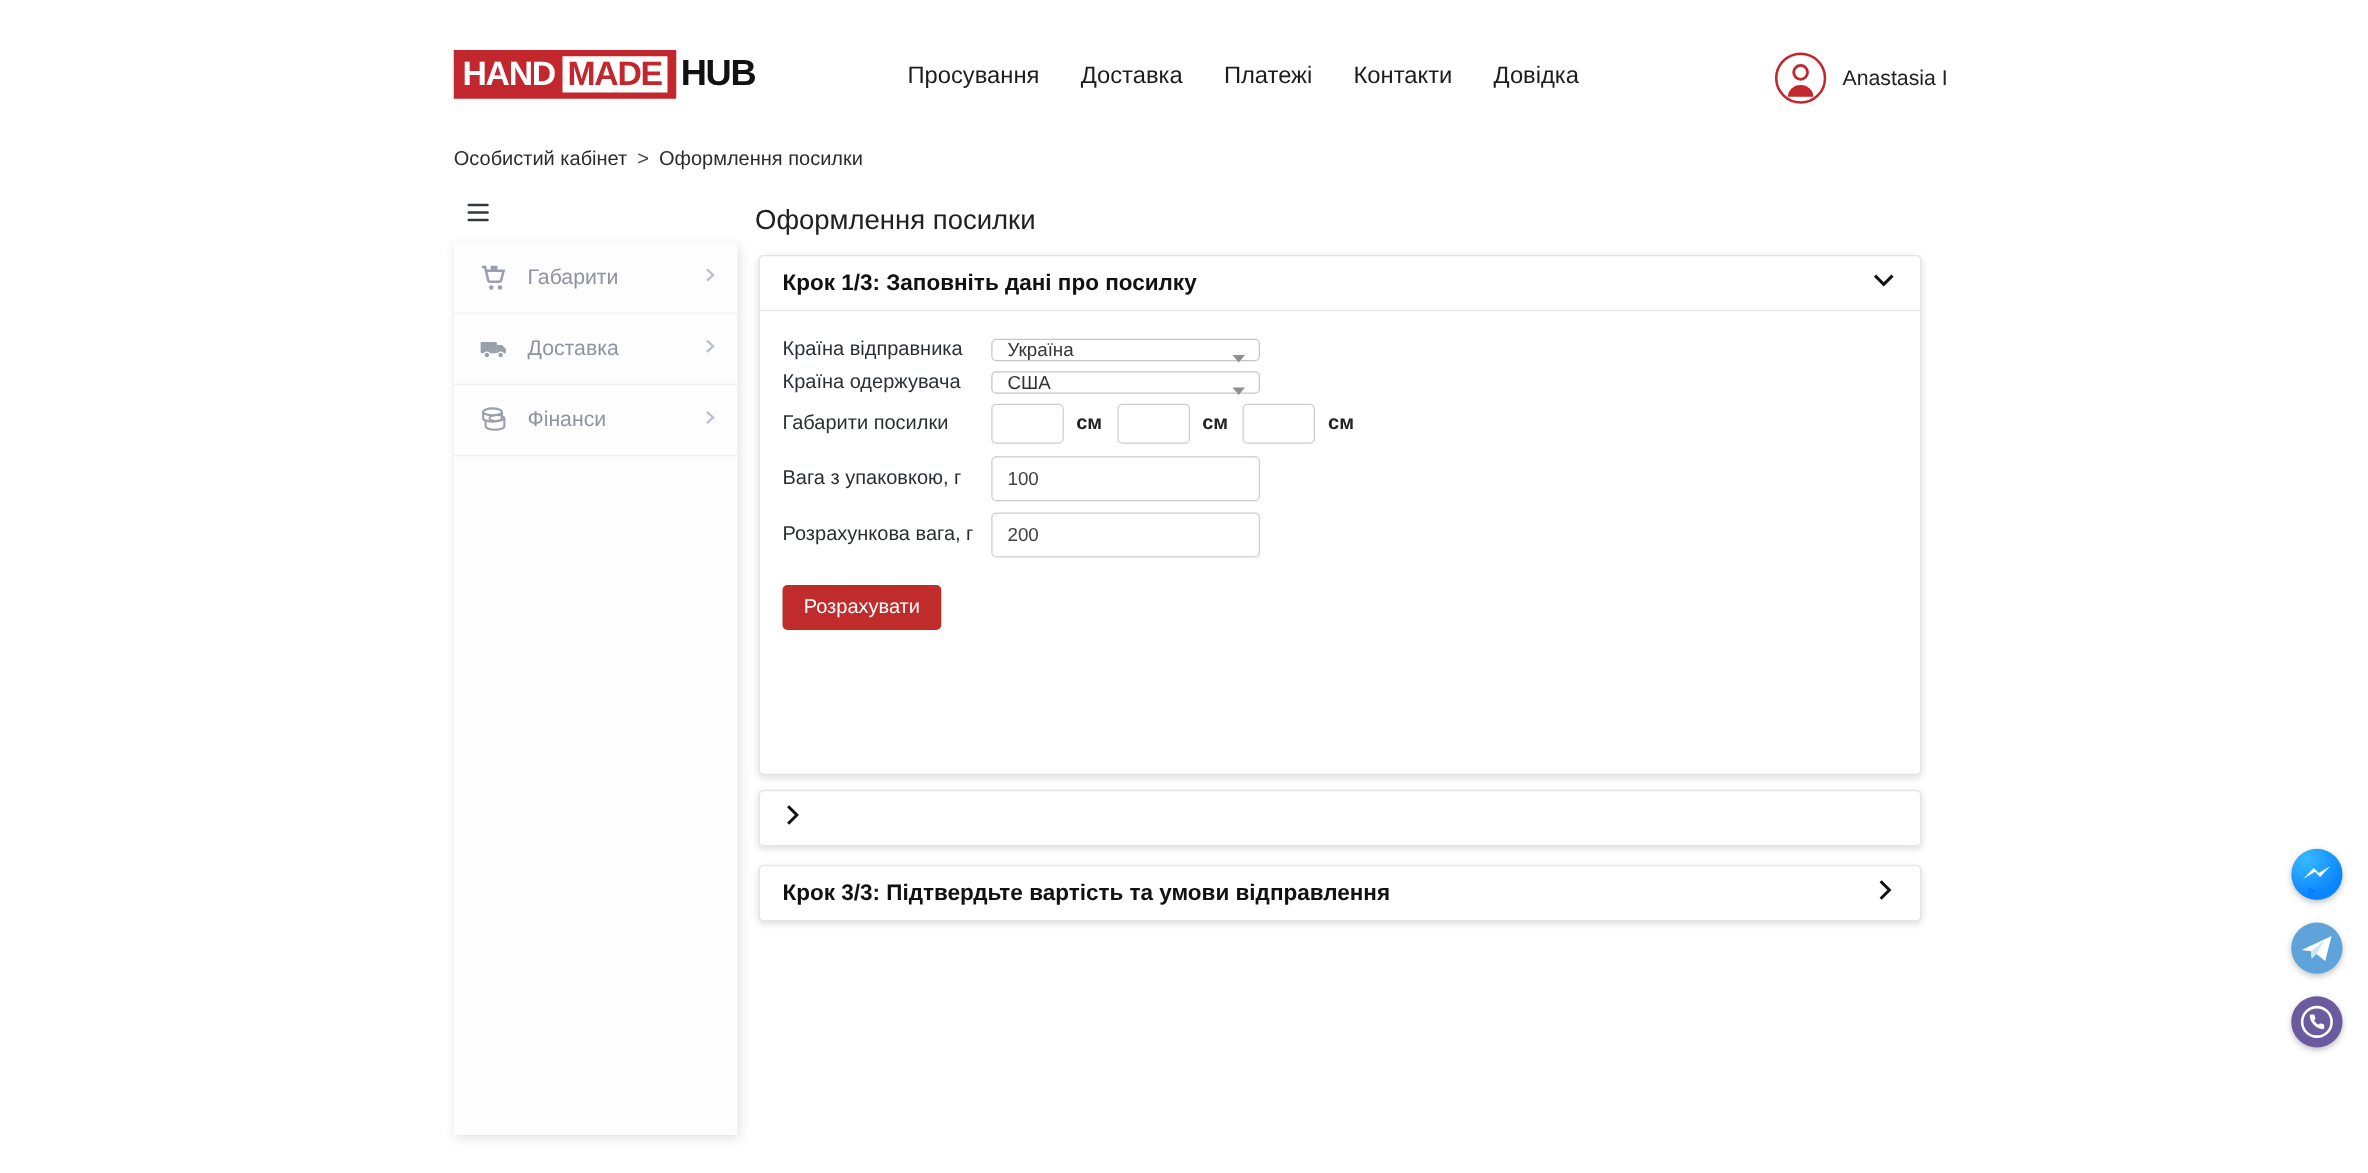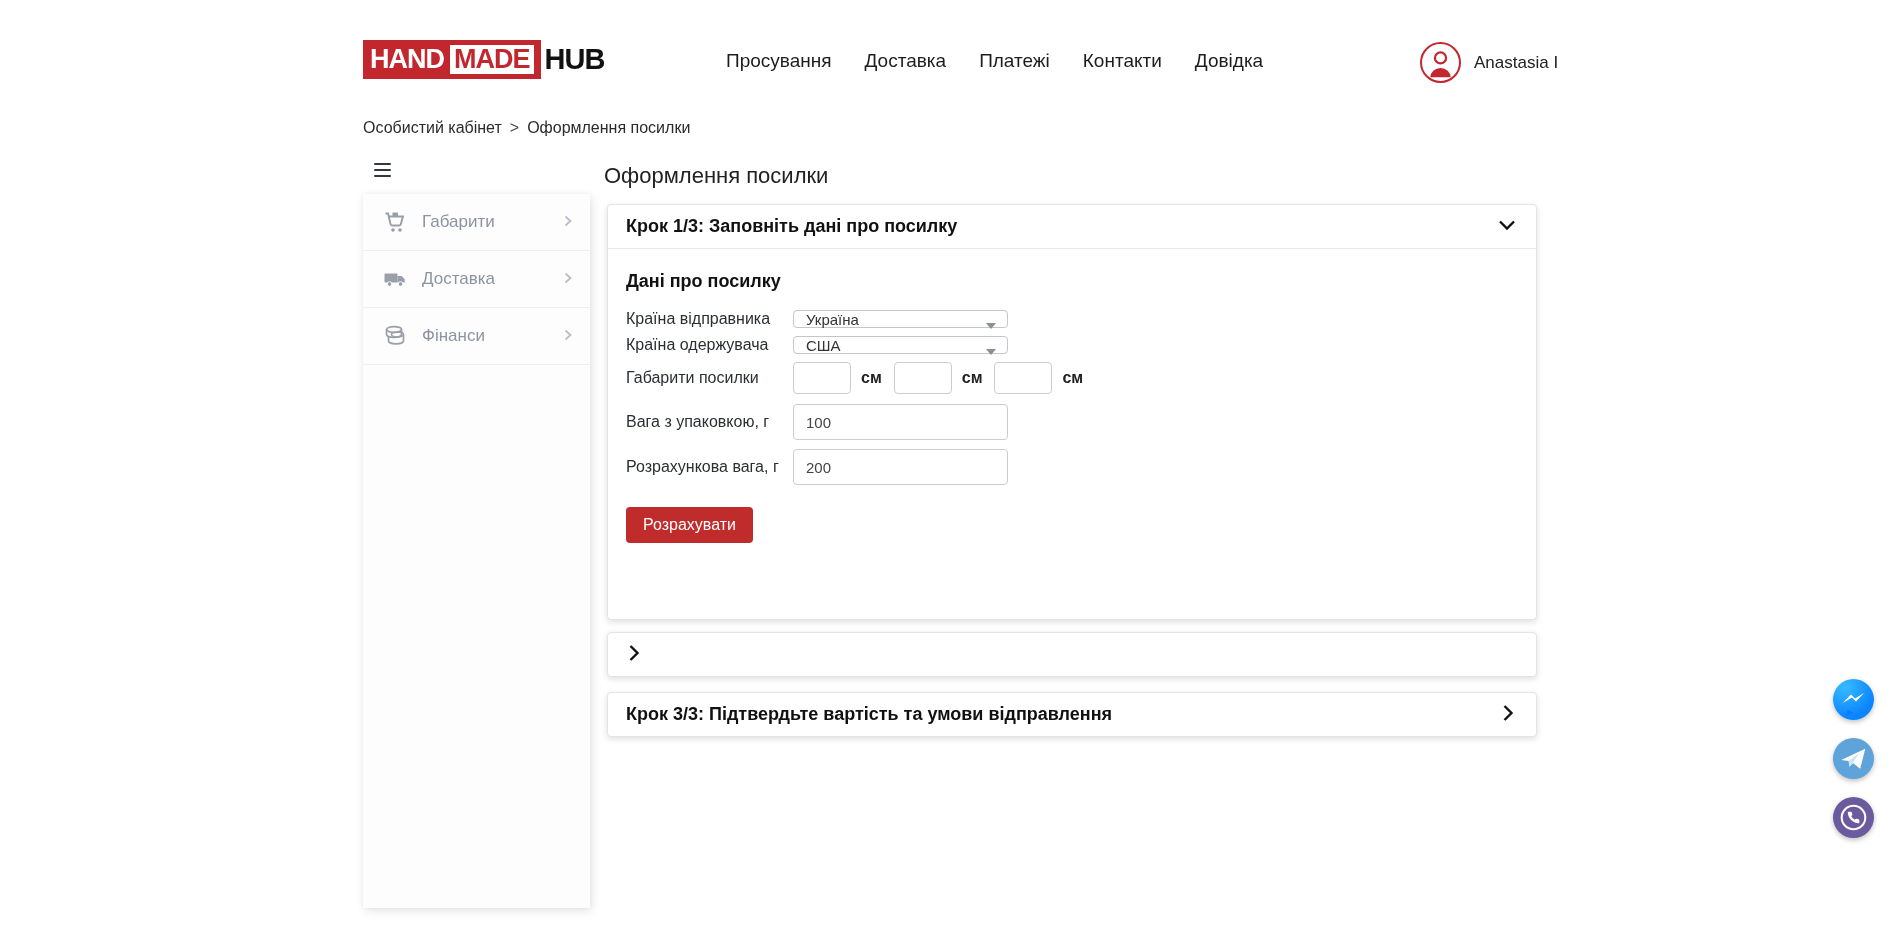--- a/index.html
+++ b/index.html
@@ -183,21 +183,20 @@
   <section class="card card1">
     <div class="card-header">
       <span class="step-title">Крок 1/3: Заповніть дані про посилку</span>
       <span>
         <svg width="18" height="16" viewBox="0 0 18 16">
           <polyline points="2,4.5 9,11.5 16,4.5" fill="none" stroke="#111" stroke-width="2.4"></polyline>
         </svg>
       </span>
     </div>
     <div class="card1-body">
-      <div class="form-heading">Дані про посилку</div>
 
       <div class="frow">
         <span class="flabel">Країна відправника</span>
         <div class="select">
           <span class="sel-val">Україна</span>
           <span class="caret"></span>
         </div>
       </div>
 
       <div class="frow">

